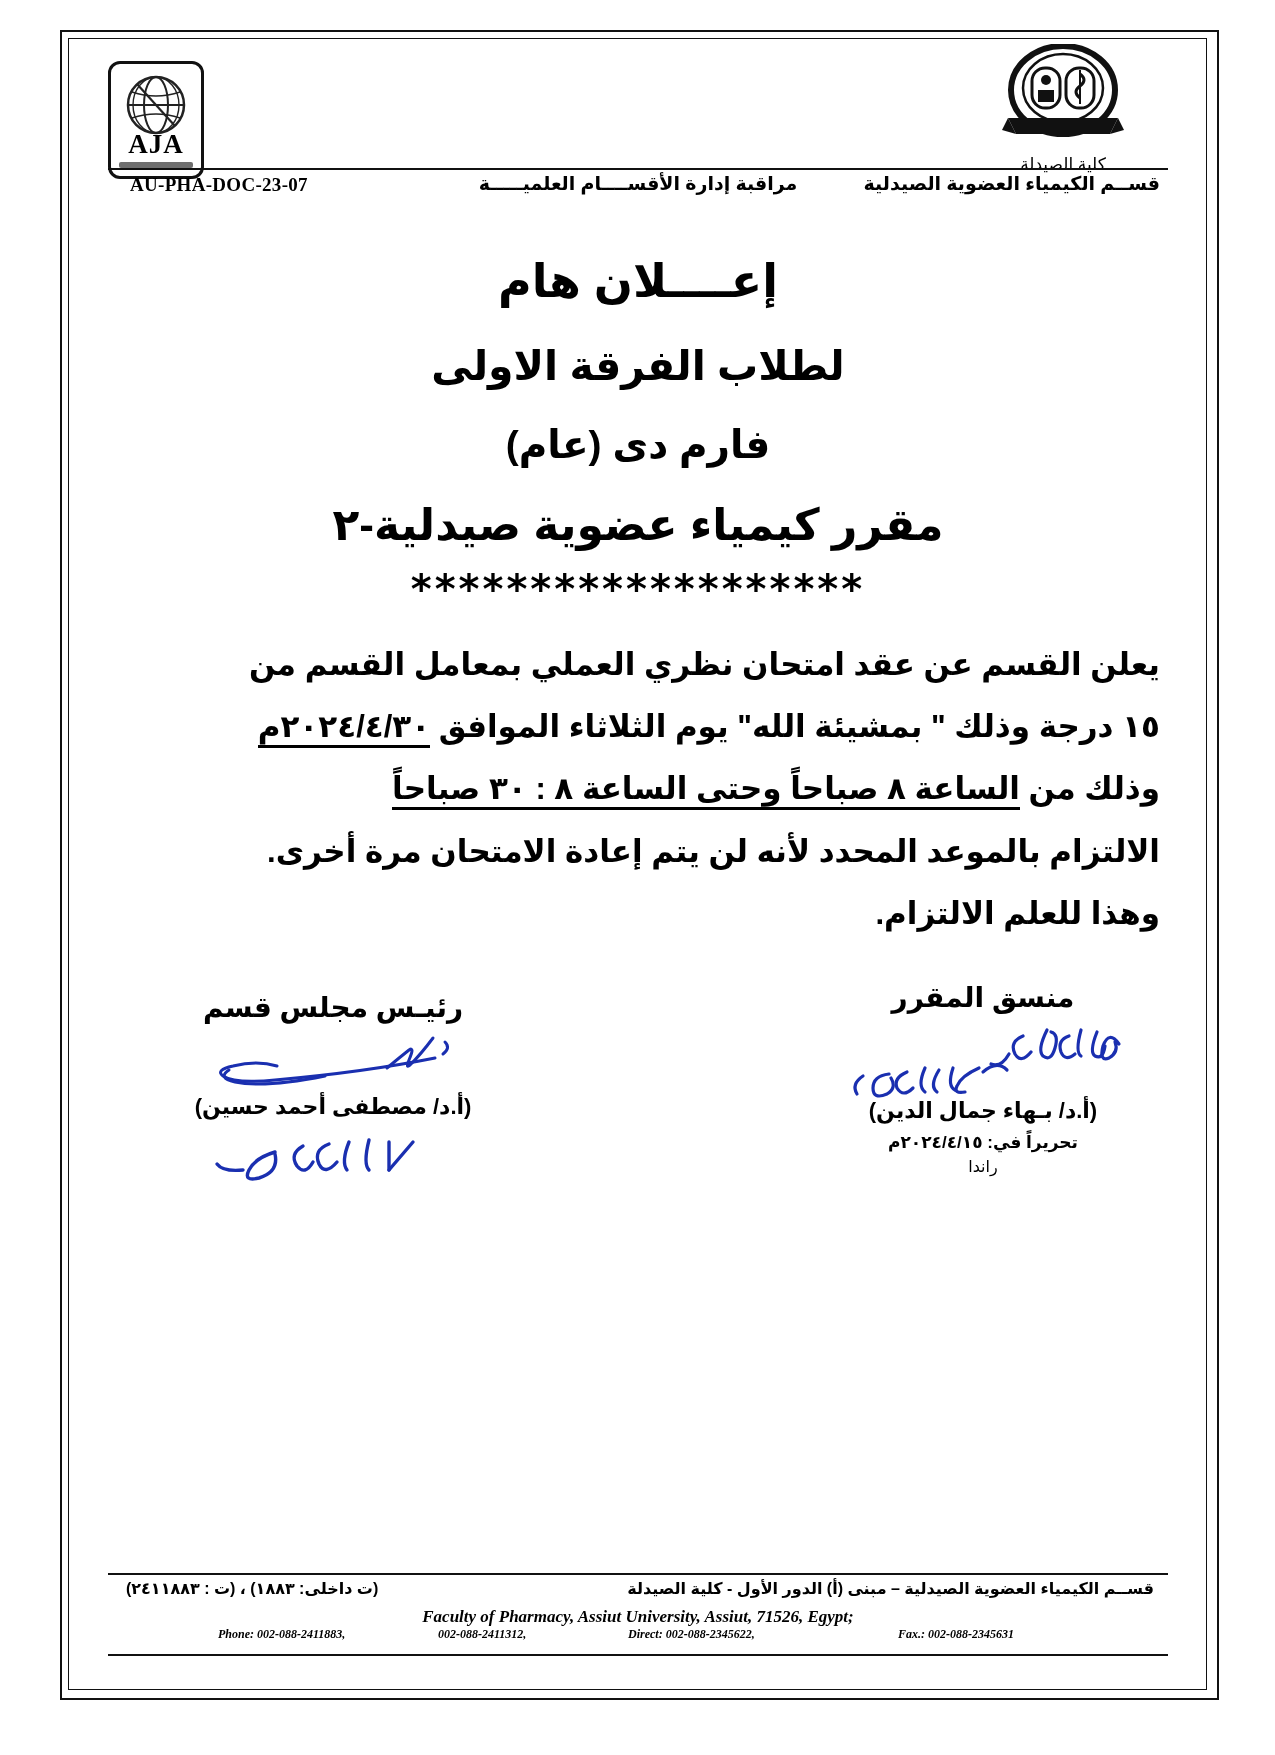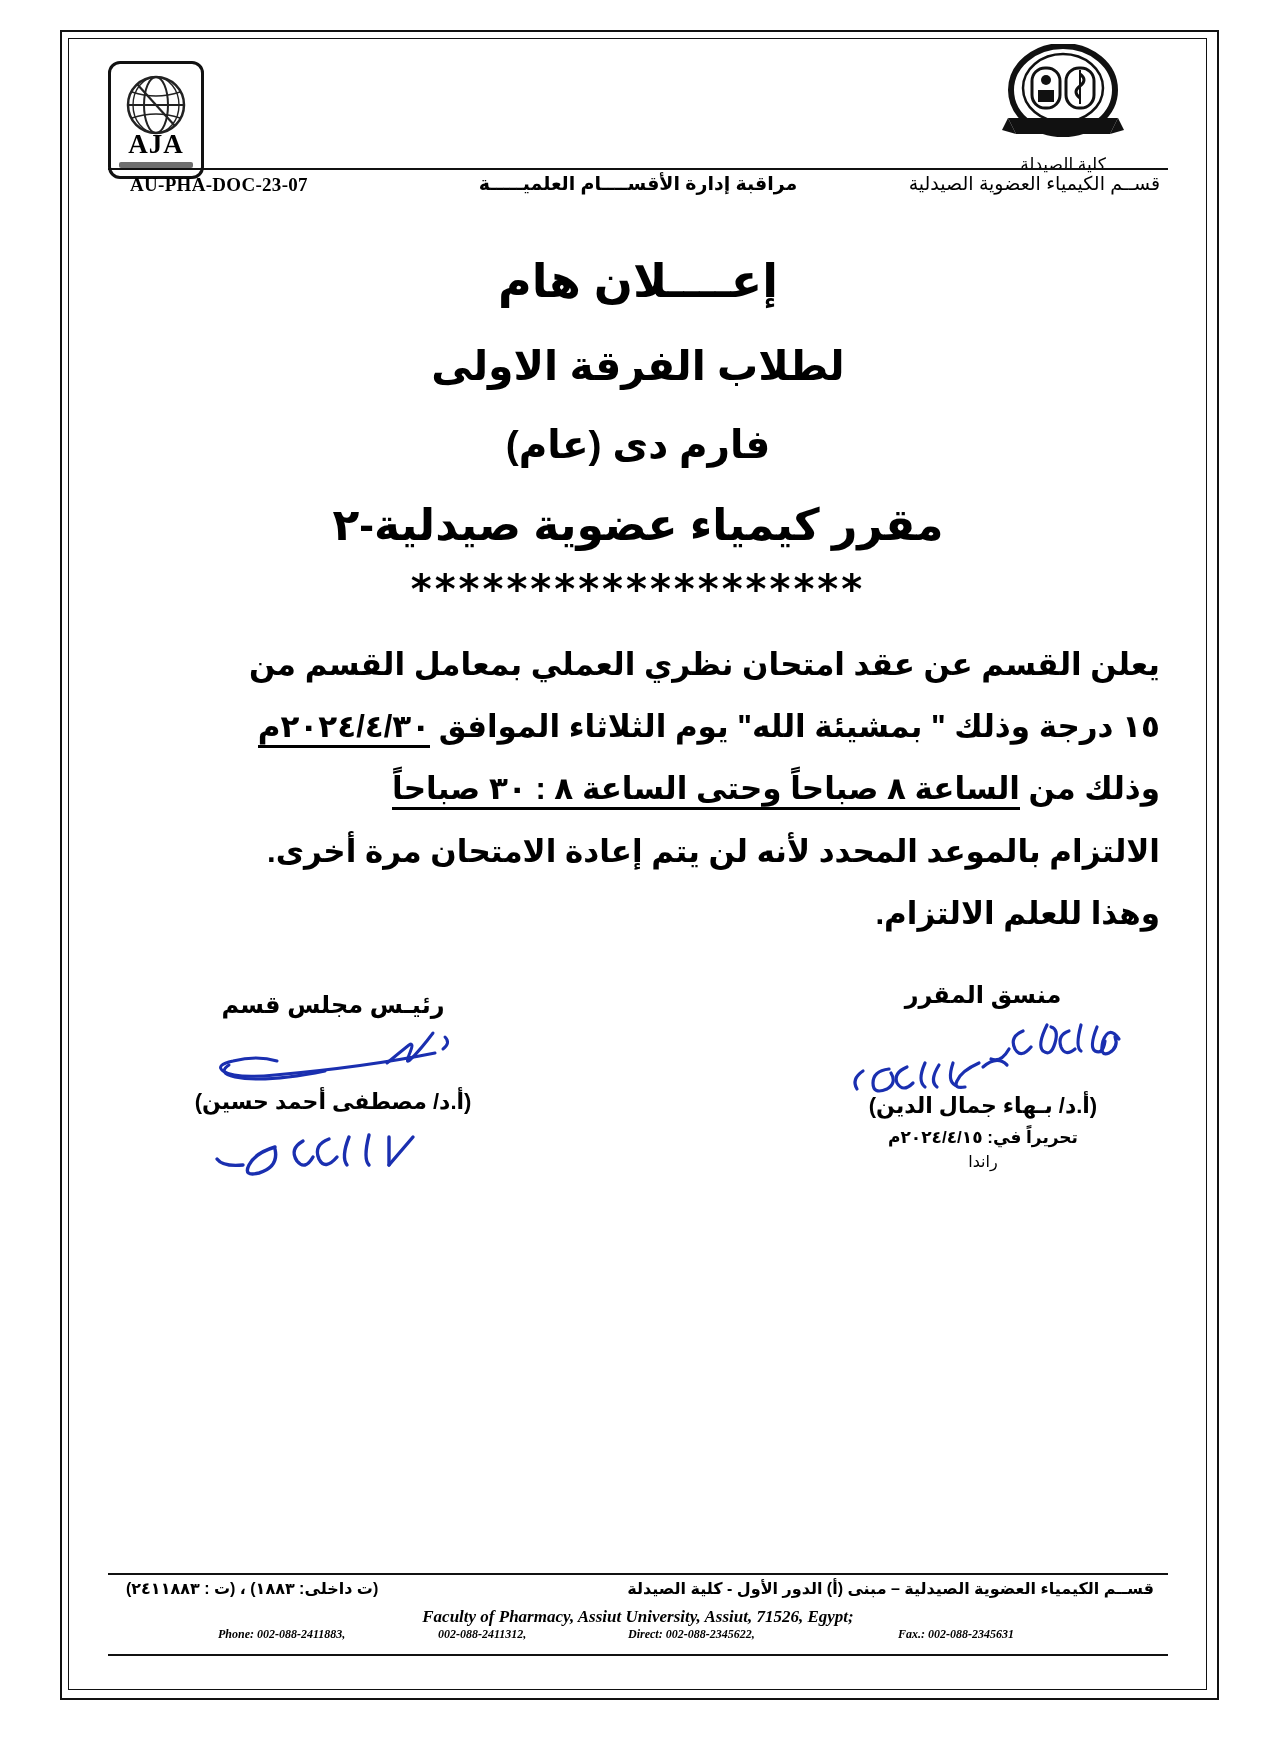--- a/index.html
+++ b/index.html
@@ -26,42 +26,42 @@
   .seal-lbl{font-family:"Liberation Sans","DejaVu Sans",sans-serif;font-weight:normal;font-size:17px;margin-top:6px;}
 
   .rule{position:absolute;left:0;right:0;height:2px;background:#111;}
 
   .hdr-row{position:relative;height:40px;margin-top:4px;}
   .hdr-row .doc-code{position:absolute;left:22px;top:6px;
       font-family:"Liberation Serif","DejaVu Serif",serif;font-weight:bold;font-size:19px;
       direction:ltr;letter-spacing:.3px;}
   .hdr-row .mid-ar{position:absolute;left:0;right:0;top:4px;text-align:center;
       font-weight:bold;font-size:19px;}
-  .hdr-row .right-ar{position:absolute;right:8px;top:4px;font-weight:normal;font-size:19px;}
+  .hdr-row .right-ar{position:absolute;right:8px;top:4px;font-weight:bold;font-size:19px;}
 
   
   .titles{margin-top:46px;text-align:center;}
   .t1{font-size:46px;font-weight:bold;letter-spacing:2px;margin:0 0 34px 0;}
   .t2{font-size:41px;font-weight:bold;letter-spacing:1px;margin:0 0 32px 0;}
   .t3{font-size:39px;font-weight:bold;letter-spacing:1px;margin:0 0 32px 0;}
   .t4{font-size:44px;font-weight:bold;letter-spacing:1px;margin:0 0 16px 0;}
   .stars{font-size:40px;font-weight:bold;letter-spacing:3px;margin:6px 0 28px 0;
          font-family:"DejaVu Sans",sans-serif;}
 
   
   .body-txt{margin:0 8px;text-align:right;}
   .body-txt p{font-size:31px;font-weight:bold;line-height:1.62;margin:0 0 12px 0;}
   .ul{border-bottom:3px solid #000;padding-bottom:1px;}
 
   
   .sigs{position:relative;margin-top:42px;height:240px;}
   .sig{position:absolute;text-align:center;width:330px;}
   .sig.right{right:20px;top:0;}
   .sig.left{left:60px;top:10px;}
-  .sig-title{font-size:24px;font-weight:bold;}
+  .sig-title{font-size:28px;font-weight:bold;}
   .sig-name{font-size:22px;font-weight:bold;}
   .sig-date{font-size:17px;font-weight:bold;margin-top:8px;}
   .sig-clerk{font-size:16px;margin-top:4px;}
 
   
   .footer{position:absolute;left:0;right:0;bottom:28px;}
   .f-rule{height:2px;background:#111;margin-bottom:4px;}
   .f-row1{position:relative;height:26px;}
   .f-row1 .f-dept{position:absolute;right:14px;top:0;font-size:16px;font-weight:bold;margin-left:48px;}
   .f-row1 .f-phone{position:absolute;left:18px;top:0;font-size:16px;font-weight:bold;}

